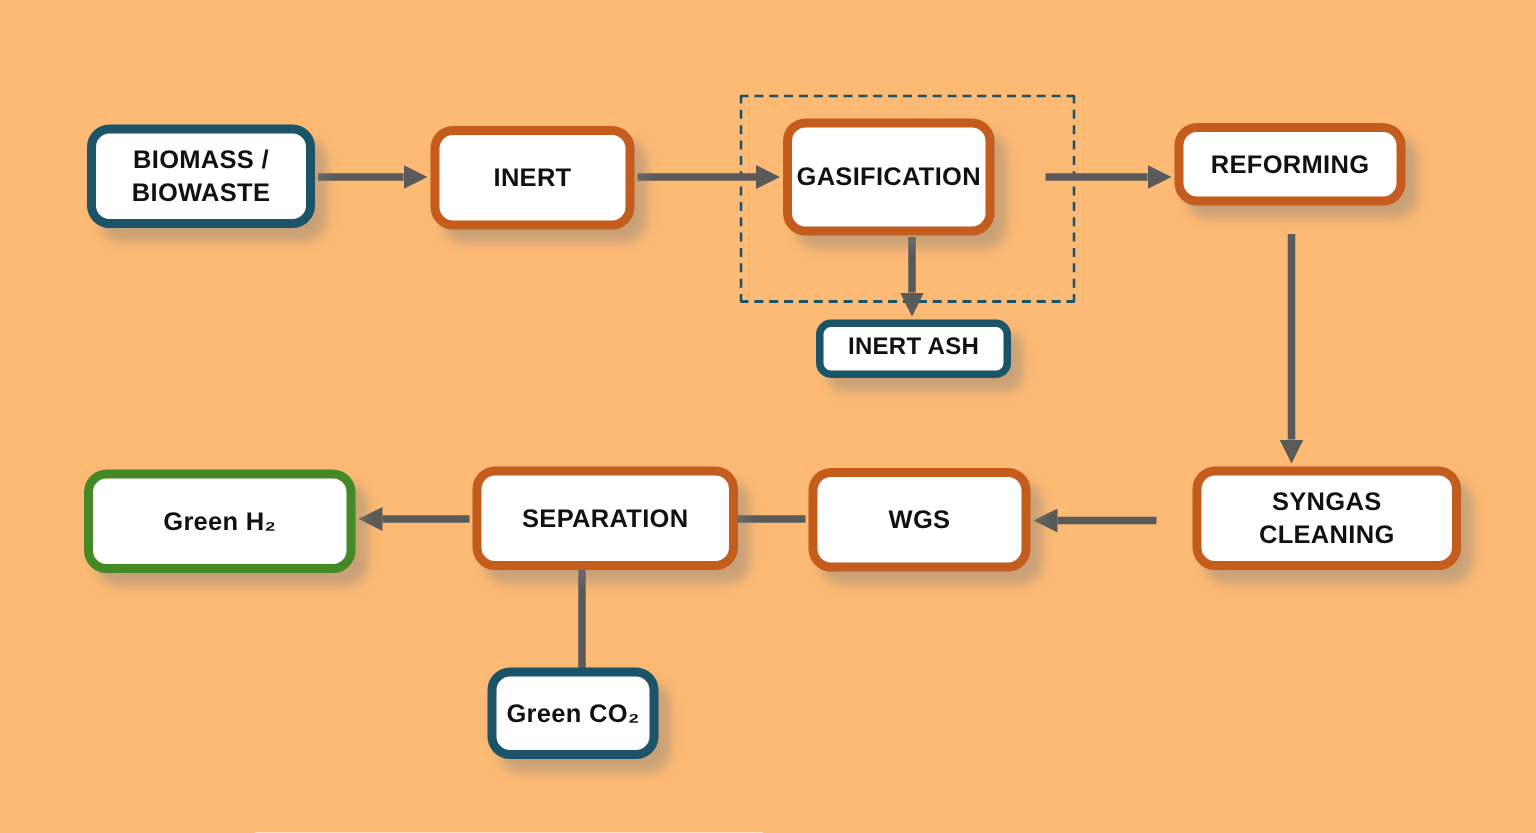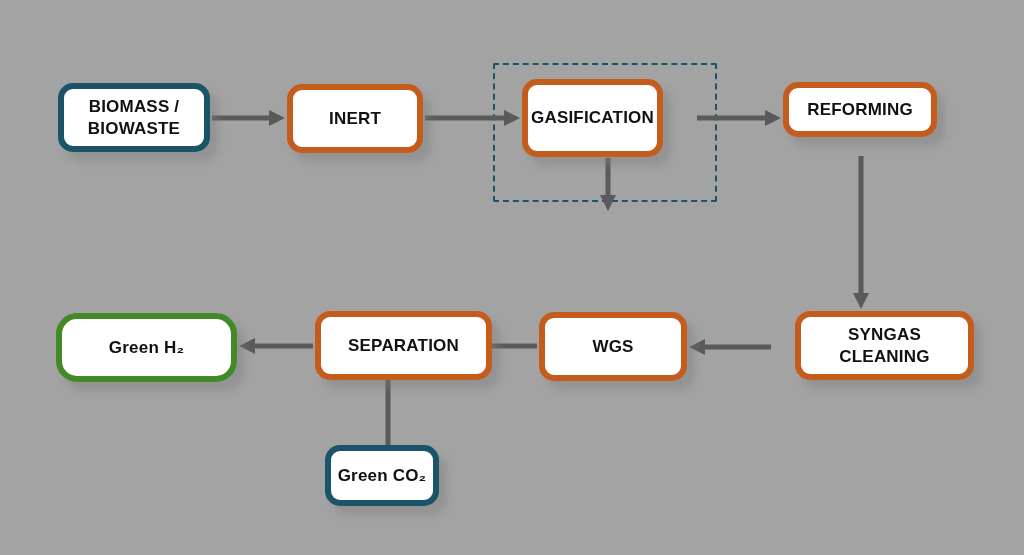--- a/index.html
+++ b/index.html
@@ -5,21 +5,21 @@
   html, body {
     margin: 0;
     padding: 0;
     background: #ffffff;
     font-family: "Liberation Sans", "DejaVu Sans", sans-serif;
   }
   .canvas {
     position: relative;
     width: 1024px;
     height: 555px;
-    background: #a3a3a3;
+    background: #fdba74;
     overflow: hidden;
   }
   .dashed-box {
     position: absolute;
     left: 493px; top: 63px; width: 224px; height: 139px;
     border: 2px dashed var(--color-teal, #1b5368);
     border-radius: 2px;
     box-sizing: border-box;
     z-index: 1;
     background: transparent;
@@ -50,21 +50,21 @@
     font-weight: 700;
     font-size: 17px;
     line-height: 1.28;
     color: var(--color-text, #111111);
     letter-spacing: 0.2px;
     white-space: pre-line;
     box-shadow: 8px 9px 7px rgba(125,125,125,0.40);
     z-index: 3;
   }
   .node.teal  { border-color: var(--color-teal, #1b5368); }
-  .node.green { border-color: var(--color-green, #438a27); border-radius: 21px; }
+  .node.green { border-color: var(--color-green, #438a27); }
 
   #node-biomass     { left: 58px;  top: 83px;  width: 152px; height: 69px; }
   #node-drying      { left: 287px; top: 84px;  width: 136px; height: 69px; }
   #node-gasification{ left: 522px; top: 79px;  width: 141px; height: 78px; }
   #node-reforming   { left: 783px; top: 82px;  width: 154px; height: 55px; }
   #node-inert-ash   { left: 544px; top: 213px; width: 130px; height: 39px;
                       border-width: 5px; border-radius: 10px; font-size: 16px; }
   #node-syngas      { left: 795px; top: 311px; width: 179px; height: 69px; }
   #node-wgs         { left: 539px; top: 312px; width: 148px; height: 69px; }
   #node-separation  { left: 315px; top: 311px; width: 177px; height: 69px; text-align: right; }
@@ -105,20 +105,23 @@
   </div>
 
   <div class="node" id="node-gasification">
     <span>GASIFICATION</span>
   </div>
 
   <div class="node" id="node-reforming">
     <span>REFORMING</span>
   </div>
 
+  <div class="node teal" id="node-inert-ash">
+    <span>INERT ASH</span>
+  </div>
 
   <div class="node" id="node-syngas">
     <span>SYNGAS
 CLEANING</span>
   </div>
 
   <div class="node" id="node-wgs">
     <span>WGS</span>
   </div>
 

